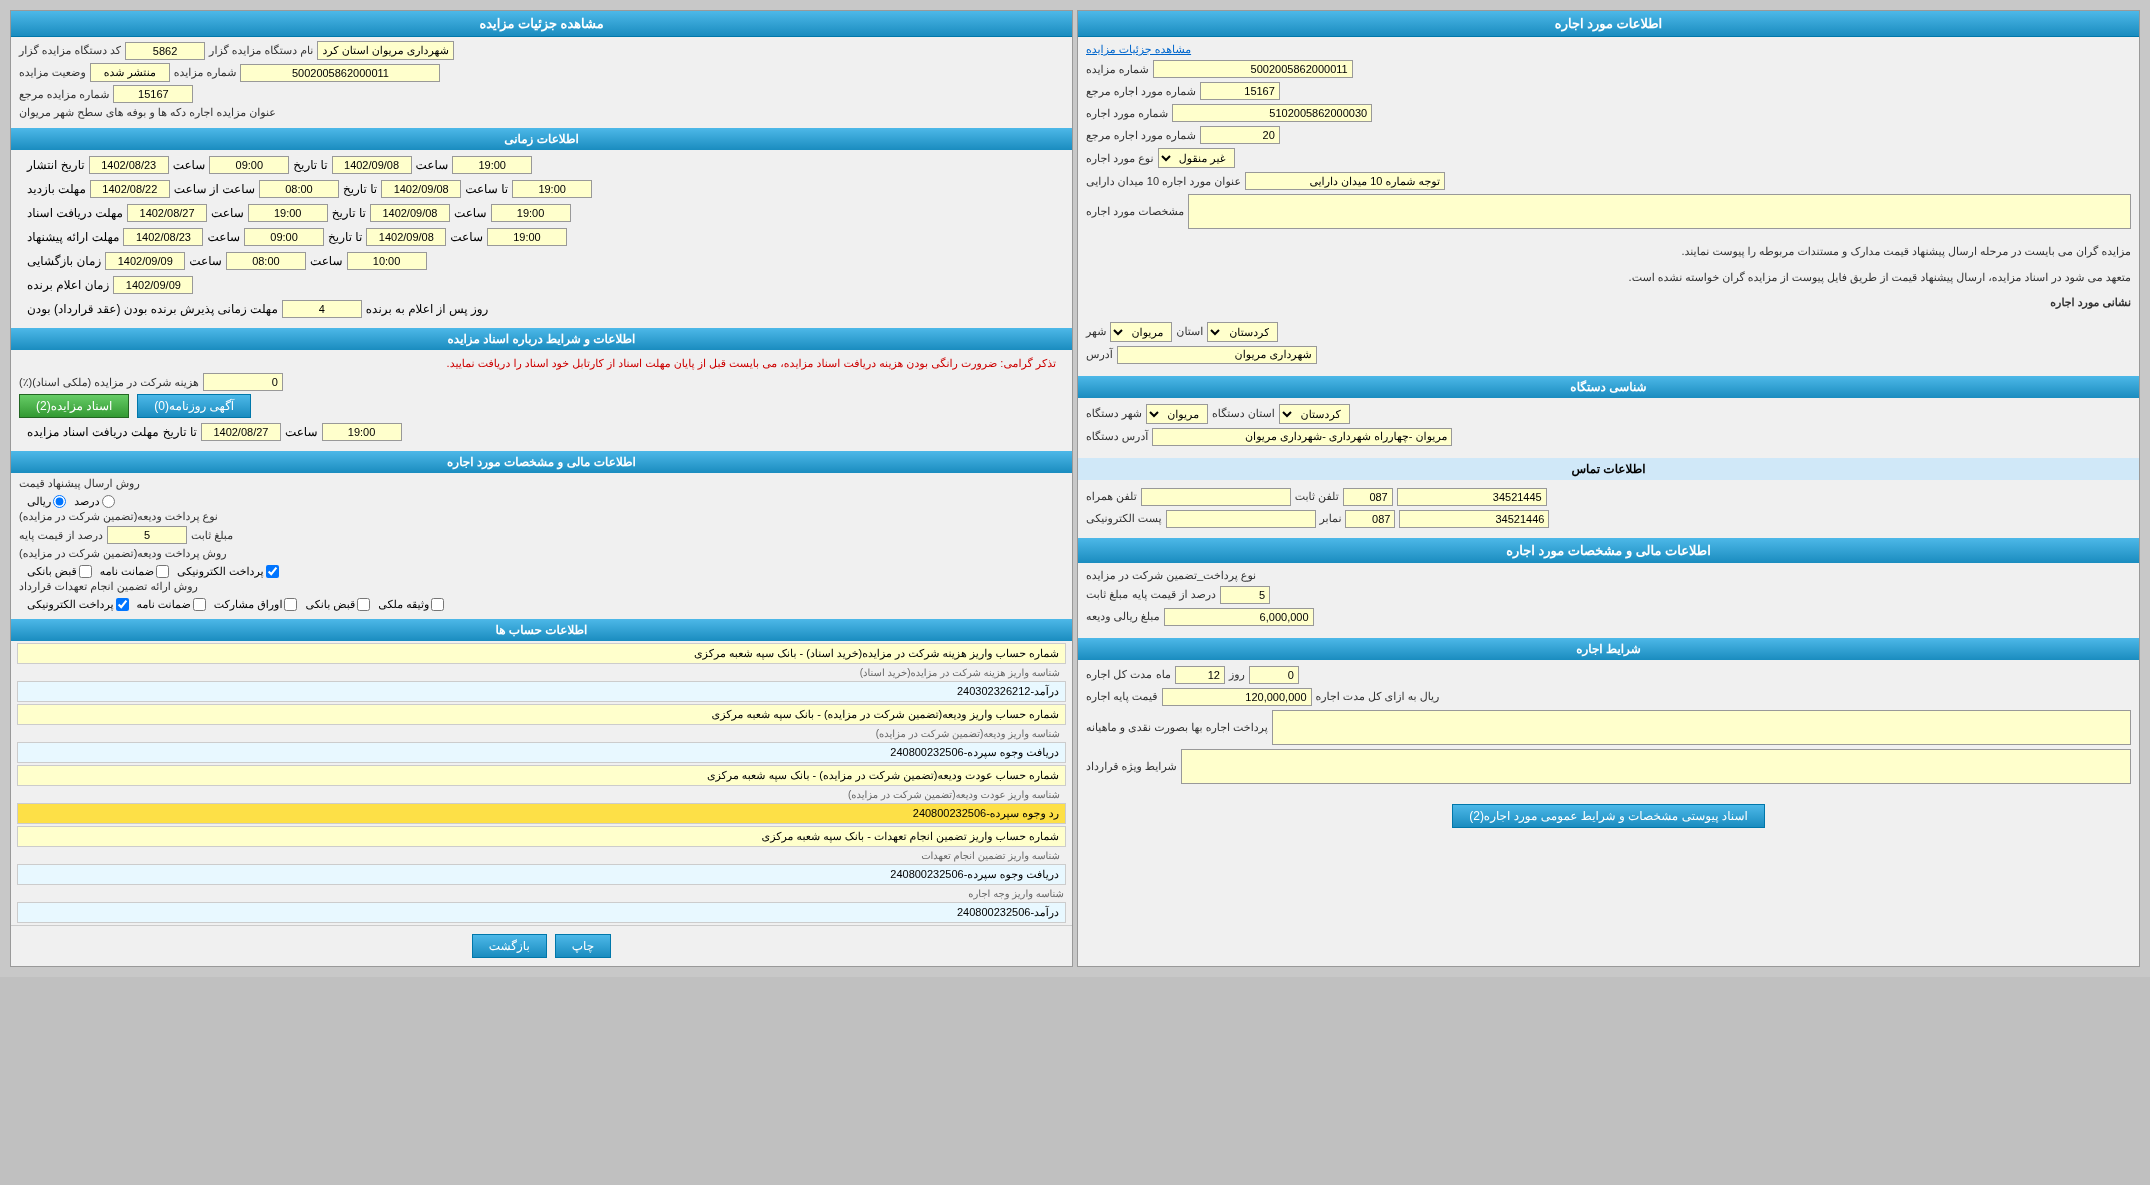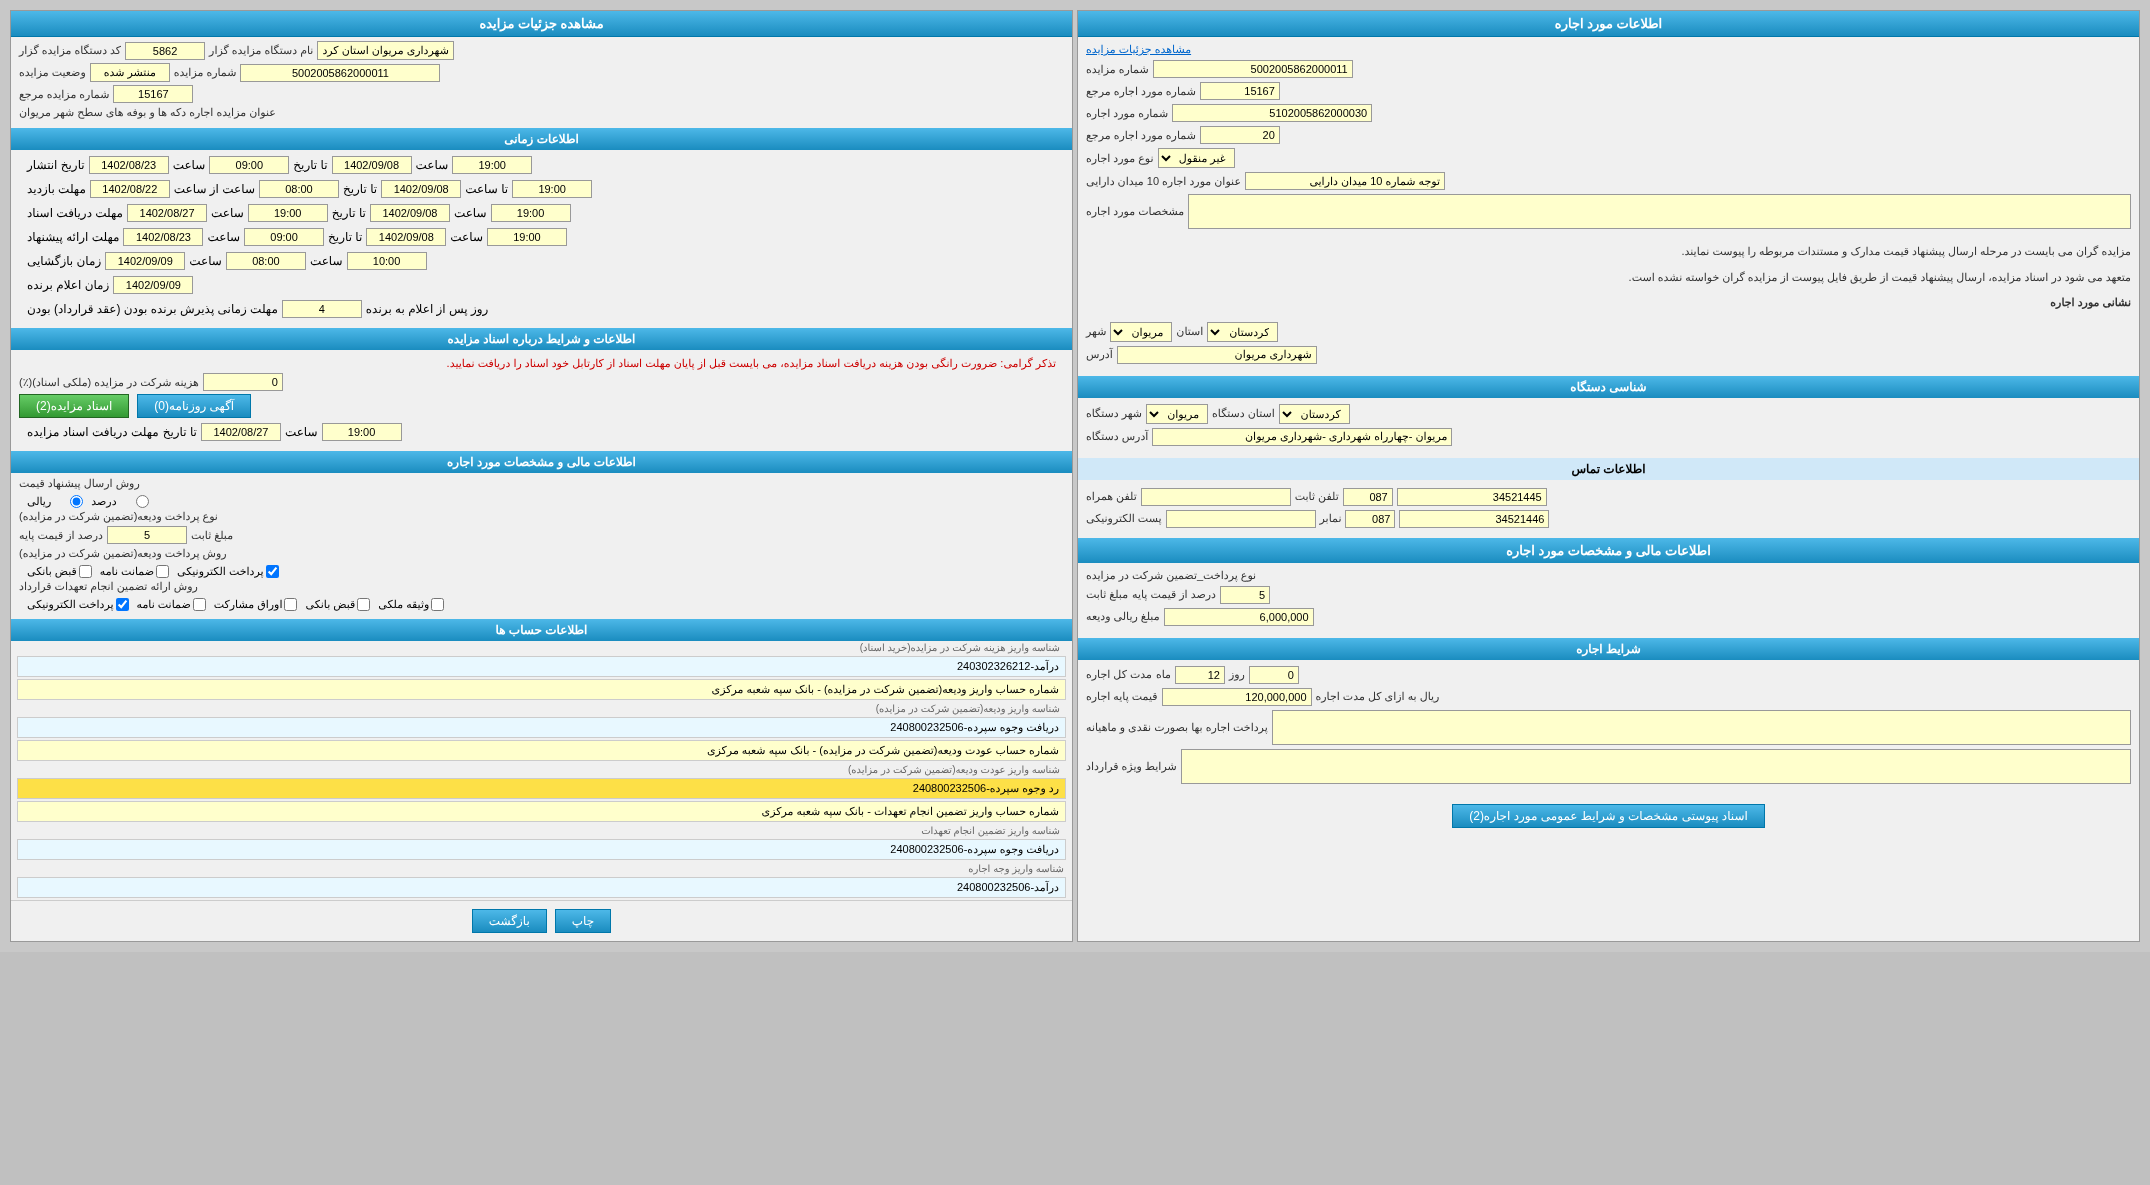--- a/index.html
+++ b/index.html
@@ -194,21 +194,21 @@
     .radio-group {
       display: flex;
       gap: 8px;
       align-items: center;
       justify-content: flex-end;
       padding: 2px 8px;
     }
     .radio-item {
       display: flex;
       align-items: center;
-      gap: 19px;
+      gap: 2px;
       font-size: 11px;
     }
     .checkbox-group {
       display: flex;
       gap: 8px;
       align-items: center;
       justify-content: flex-end;
       padding: 2px 8px;
       flex-wrap: wrap;
     }
@@ -547,20 +547,23 @@
         </div>
         <div class="checkbox-item">
           <input type="checkbox" checked="" style="">
           <label>پرداخت الکترونیکی</label>
         </div>
       </div>
     </div>
 
     <div class="section-subheader">اطلاعات حساب ها</div>
     <div id="accounts-container">
+    <div class="account-row">
+          <span>شماره حساب واریز هزینه شرکت در مزایده(خرید اسناد) - بانک سپه شعبه مرکزی</span>
+        </div>
         <div style="font-size: 10px; color: rgb(102, 102, 102); text-align: right; padding: 1px 6px; margin: 0px 6px 2px;">شناسه واریز هزینه شرکت در مزایده(خرید اسناد)</div>
         <div class="account-row" style="background: rgb(232, 248, 255);">
           <span>درآمد-240302326212</span>
         </div>
         <div class="account-row">
           <span>شماره حساب واریز ودیعه(تضمین شرکت در مزایده) - بانک سپه شعبه مرکزی</span>
         </div>
         <div style="font-size: 10px; color: rgb(102, 102, 102); text-align: right; padding: 1px 6px; margin: 0px 6px 2px;">شناسه واریز ودیعه(تضمین شرکت در مزایده)</div>
         <div class="account-row" style="background: rgb(232, 248, 255);">
           <span>دریافت وجوه سپرده-240800232506</span>

